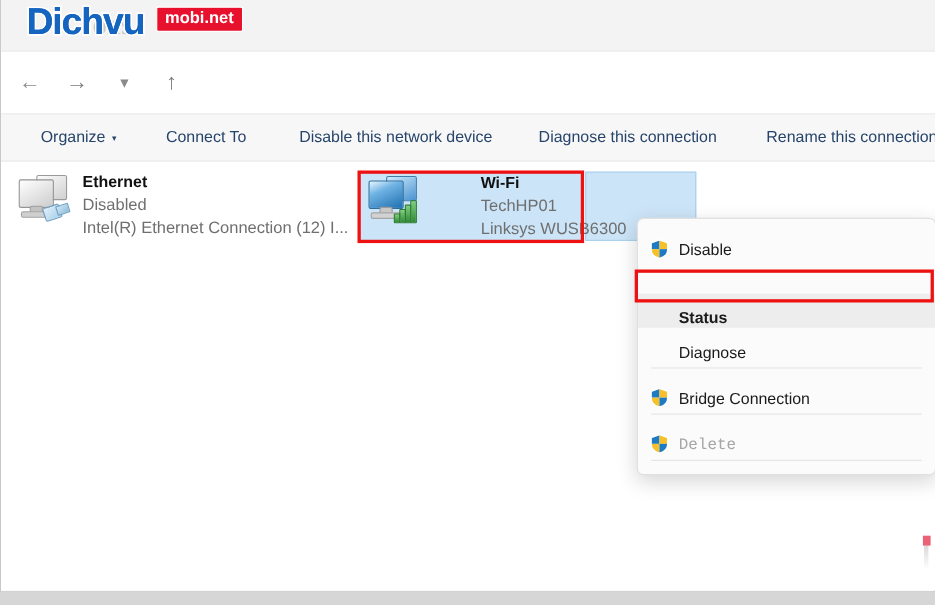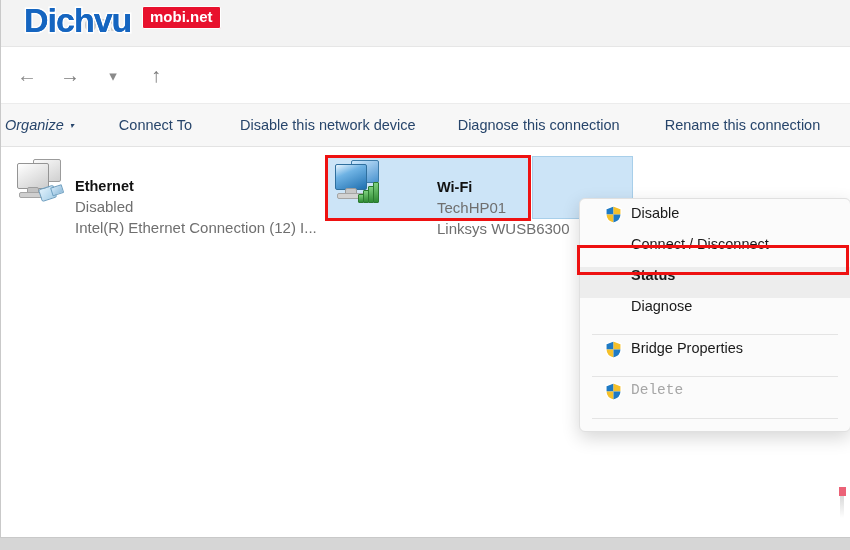--- a/index.html
+++ b/index.html
@@ -59,21 +59,21 @@
   .tb-item{
     font-size:14.5px;color:#27456b;white-space:nowrap;padding:5px 0;margin-right:0;
     display:flex;align-items:center;
   }
   .tb-caret{margin-left:6px;font-size:8px;color:#27456b;}
 
   
   .content{position:absolute;left:0;top:147px;width:850px;height:390px;background:#ffffff;overflow:hidden;}
 
   .adapter{position:absolute;display:flex;align-items:flex-start;box-sizing:border-box;}
-  .adapter .txt{margin-left:10px;margin-top:20px;}
+  .adapter .txt{margin-left:10px;margin-top:0;}
   .ad-name{font-size:14.5px;color:#111;font-weight:bold;line-height:20px;white-space:nowrap;}
   .ad-sub{font-size:15px;color:#6f6f6f;line-height:21px;white-space:nowrap;}
 
   
   .ico{position:relative;width:52px;height:48px;flex:0 0 auto;}
   .mon-back{position:absolute;width:26px;height:21px;border-radius:2px;}
   .mon-front{position:absolute;width:30px;height:24px;border-radius:2px;}
   .stand{position:absolute;border-radius:2px;}
 
   .eth .mon-back{left:20px;top:3px;background:linear-gradient(150deg,#fbfbfb,#d0d0d0);border:1px solid #9b9b9b;}
@@ -99,21 +99,21 @@
   .selbox{position:absolute;background:#cce4f7;border:1px solid #a8cfea;box-sizing:border-box;}
   .redbox{position:absolute;border:3px solid #ee1111;box-sizing:border-box;pointer-events:none;}
 
   
   .ctxmenu{
     position:absolute;left:578px;top:198px;width:272px;
     background:#fbfbfb;border:1px solid #e0e0e0;border-radius:6px;
     box-shadow:0 6px 18px rgba(0,0,0,.16);
     padding:6px 0 7px 0;box-sizing:border-box;
   }
-  .mi{position:relative;height:31px;display:flex;align-items:flex-start;padding-left:24px;box-sizing:border-box;}
+  .mi{position:relative;height:31px;display:flex;align-items:flex-end;padding-left:10px;box-sizing:border-box;}
   .mi .label{font-size:14.5px;color:#1a1a1a;margin-left:8px;white-space:nowrap;}
   .mi.disabled .label{color:#a6a6a6;font-family:Liberation Mono, monospace;}
   .mi.sel .label{font-weight:bold;}
   .mi.sel{background:#ededed;}
   .mi-sep{height:1px;background:#e4e4e4;margin:5px 12px;}
   .shield{position:relative;width:19px;height:19px;flex:0 0 auto;}
   .shield svg{display:block;}
   .shield-gap{width:19px;height:19px;flex:0 0 auto;}
 
   
@@ -164,21 +164,21 @@
         <span class="crumb-sep">›</span>
         <span class="crumb">Control Panel</span>
         <span class="crumb-sep">›</span>
         <span class="crumb">Network and Internet</span>
         <span class="crumb-sep">›</span>
         <span class="crumb">Network Connections</span>
       </div>
     </div>
 
     <div class="toolbar">
-      <div class="tb-item" style="margin-left:4px;font-style:italic;">
+      <div class="tb-item" style="margin-left:36px;">
         <span>Organize</span>
         <span class="tb-caret">▾</span>
       </div>
       <div class="tb-item" style="margin-left:45px;">Connect To</div>
       <div class="tb-item" style="margin-left:48px;">Disable this network device</div>
       <div class="tb-item" style="margin-left:42px;">Diagnose this connection</div>
       <div class="tb-item" style="margin-left:45px;">Rename this connection</div>
 
     </div>
 
@@ -244,21 +244,20 @@
               <rect x="10" y="10" width="10" height="10" fill="#1f7ac4"></rect>
             </g>
             <path d="M10 1 L18 4 V10 C18 15 14 18 10 19 C6 18 2 15 2 10 V4 Z" fill="none" stroke="#ffffff" stroke-width="1.4"></path>
           </svg>
         </span>
         <span class="label">Disable</span>
       </div>
 
       <div class="mi">
         <span class="shield-gap"></span>
-        <span class="label">Connect / Disconnect</span>
       </div>
 
       <div class="mi sel">
         <span class="shield-gap"></span>
         <span class="label">Status</span>
       </div>
 
       <div class="mi">
         <span class="shield-gap"></span>
         <span class="label">Diagnose</span>
@@ -274,21 +273,21 @@
               </clipPath>
             <g clip-path="url(#cp2)">
               <rect x="0" y="0" width="10" height="10" fill="#1f7ac4"></rect>
               <rect x="10" y="0" width="10" height="10" fill="#f5c02a"></rect>
               <rect x="0" y="10" width="10" height="10" fill="#f5c02a"></rect>
               <rect x="10" y="10" width="10" height="10" fill="#1f7ac4"></rect>
             </g>
             <path d="M10 1 L18 4 V10 C18 15 14 18 10 19 C6 18 2 15 2 10 V4 Z" fill="none" stroke="#ffffff" stroke-width="1.4"></path>
           </svg>
         </span>
-        <span class="label">Bridge Properties</span>
+        <span class="label">Bridge Connection</span>
       </div>
 
       <div class="mi-sep"></div>
 
 
       <div class="mi disabled">
         <span class="shield">
           <svg width="19" height="19" viewBox="0 0 20 20">
             <clipPath id="cp3">
                 <path d="M10 1 L18 4 V10 C18 15 14 18 10 19 C6 18 2 15 2 10 V4 Z"></path>

